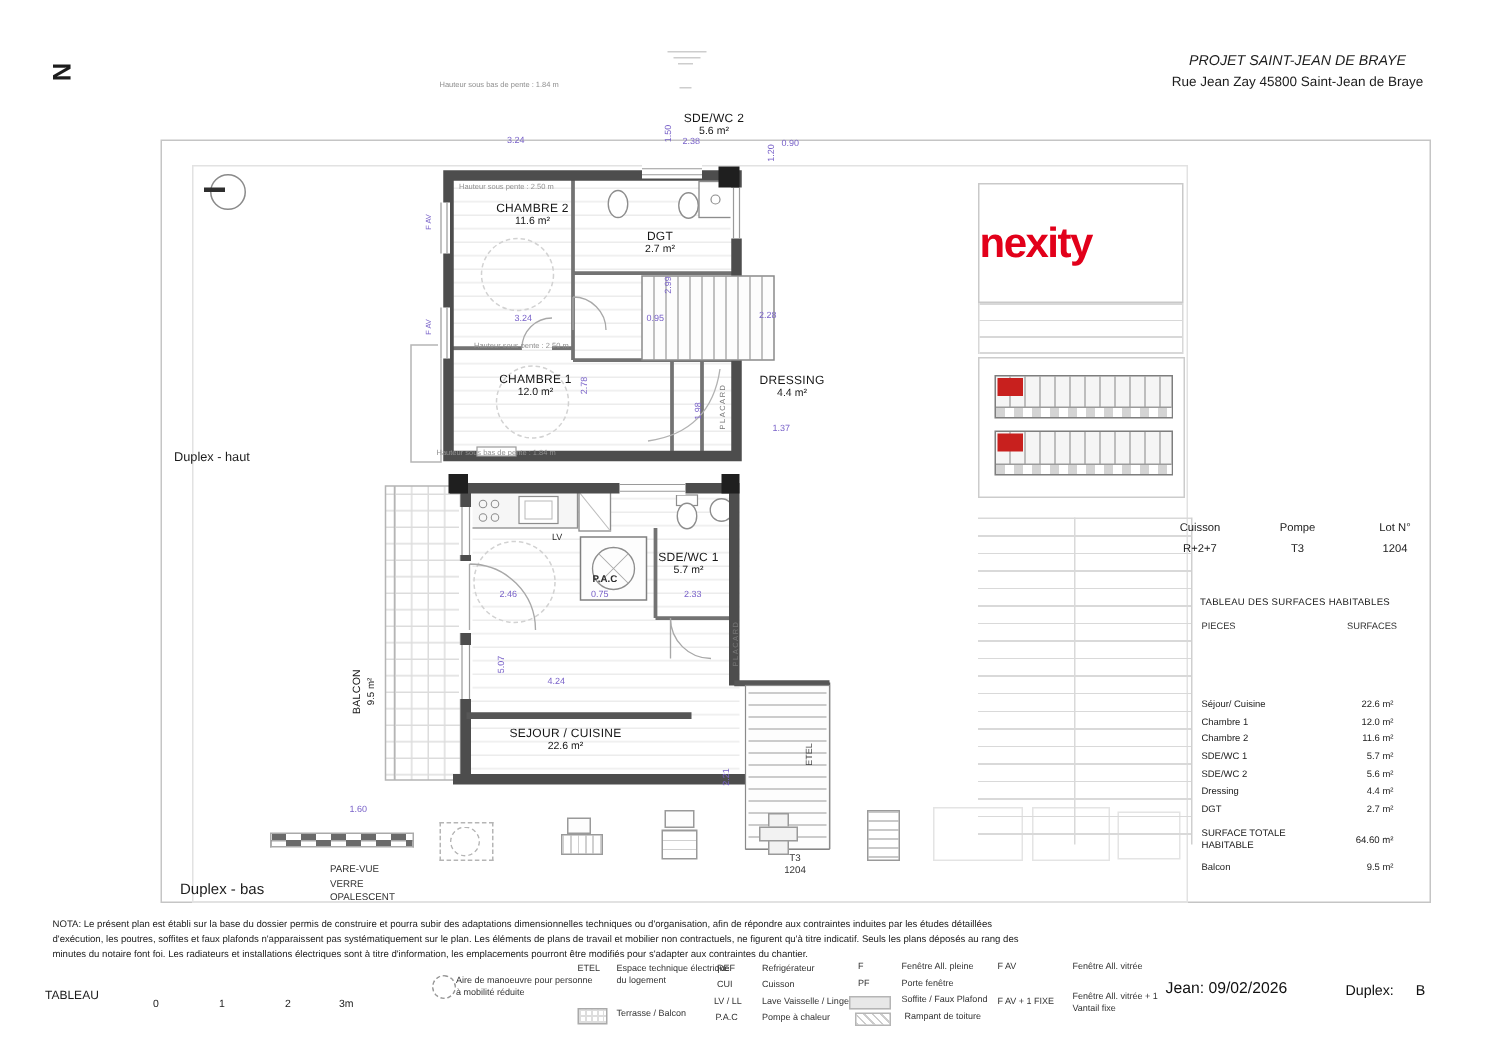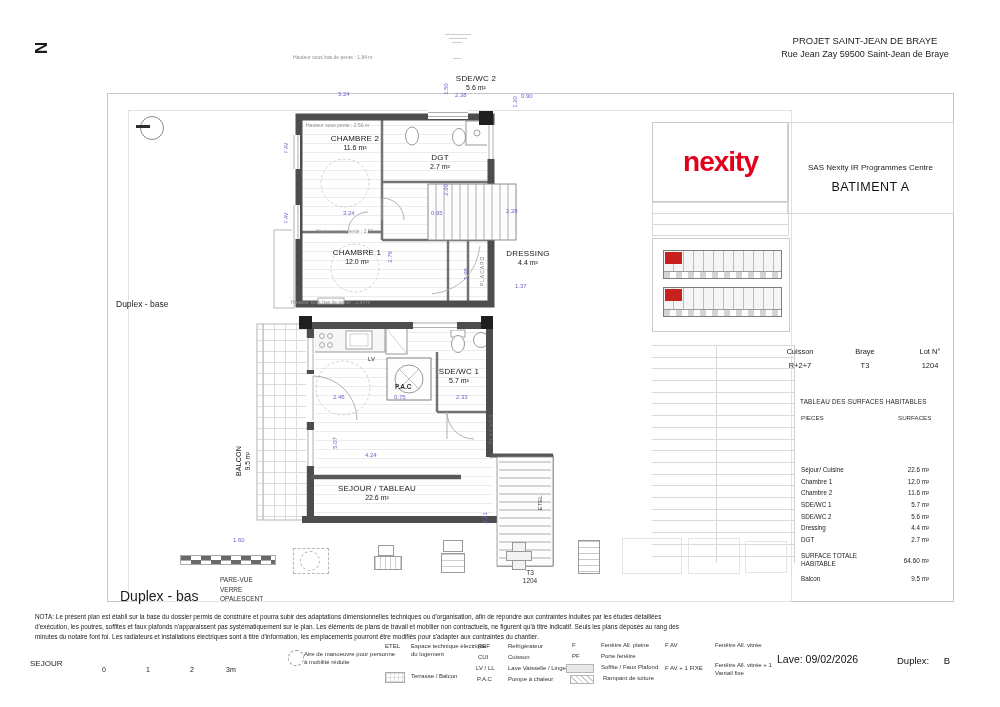--- a/index.html
+++ b/index.html
@@ -29,22 +29,22 @@
   .faint{position:absolute;border:1px solid #e4e4e4;}
 </style>
 </head>
 <body>
 
 <div class="sheet">
 
   <div class="s" style="left:34px;top:38px;font-size:17px;font-weight:600;transform:rotate(90deg);">N</div>
 
   <div class="s tc" style="left:770px;top:34px;width:190px;">
-    <div style="font-size:9.5px;line-height:14px;">PROJET SAINT-JEAN DE BRAYE</div>
-    <div style="font-size:9px;line-height:13px;">Rue Jean Zay 59500 Saint-Jean de Braye</div>
+    <div style="font-size:9.5px;line-height:14px;font-style:italic;">PROJET SAINT-JEAN DE BRAYE</div>
+    <div style="font-size:9px;line-height:13px;">Rue Jean Zay 45800 Saint-Jean de Braye</div>
   </div>
 
   <div class="s" style="left:445px;top:34px;width:26px;height:1px;background:#cdcdcd;"></div>
   <div class="s" style="left:449px;top:38px;width:18px;height:1px;background:#cdcdcd;"></div>
   <div class="s" style="left:452px;top:42px;width:10px;height:1px;background:#cdcdcd;"></div>
   <div class="s" style="left:453px;top:58px;width:8px;height:1px;background:#cdcdcd;"></div>
 
   <div class="s frame" style="left:107px;top:93px;width:845px;height:507px;"></div>
   <div class="s frame2" style="left:128px;top:110px;width:662px;height:490px;"></div>
   <div class="s" style="left:140px;top:116px;width:22px;height:22px;border:1.5px solid #8a8a8a;border-radius:50%;"></div>
@@ -150,21 +150,21 @@
   </div>
   <div class="room" style="left:493px;top:249px;width:70px;">
     <div class="nm">DRESSING</div>
     <div class="ar">4.4 m²</div>
   </div>
   <div class="room" style="left:414px;top:367px;width:90px;">
     <div class="nm">SDE/WC 1</div>
     <div class="ar">5.7 m²</div>
   </div>
   <div class="room" style="left:300px;top:484px;width:154px;">
-    <div class="nm">SEJOUR / TABLEAU</div>
+    <div class="nm">SEJOUR / CUISINE</div>
     <div class="ar">22.6 m²</div>
   </div>
   <div class="room vert" style="left:215px;top:452px;width:56px;">
     <div class="nm" style="font-size:7px;">BALCON</div>
     <div class="ar" style="font-size:6.5px;">9.5 m²</div>
   </div>
 
   <div class="s nw" style="left:368px;top:356px;font-size:6px;color:#2a2a2a;">LV</div>
   <div class="s nw" style="left:395px;top:383px;font-size:6.5px;font-weight:bold;color:#2a2a2a;">P.A.C</div>
   <div class="s tc vert" style="left:522px;top:500px;width:36px;font-size:6px;color:#444;">ETEL</div>
@@ -191,22 +191,22 @@
   <div class="dim" style="left:333px;top:393px;">2.46</div>
   <div class="dim" style="left:394px;top:393px;">0.75</div>
   <div class="dim" style="left:456px;top:393px;">2.33</div>
   <div class="dim dimv vert" style="left:324px;top:439px;">5.07</div>
   <div class="dim" style="left:365px;top:451px;">4.24</div>
   <div class="dim dimv vert" style="left:474px;top:514px;">2.21</div>
   <div class="dim" style="left:233px;top:536px;">1.60</div>
   <div class="dim dimv vert" style="left:275px;top:144px;font-size:5px;">F AV</div>
   <div class="dim dimv vert" style="left:275px;top:214px;font-size:5px;">F AV</div>
 
-  <div class="s nw" style="left:116px;top:299px;font-size:8.5px;">Duplex - base</div>
-  <div class="s nw" style="left:120px;top:588px;font-size:14px;">Duplex - bas</div>
+  <div class="s nw" style="left:116px;top:299px;font-size:8.5px;">Duplex - haut</div>
+  <div class="s nw" style="left:120px;top:588px;font-size:10px;">Duplex - bas</div>
 
   <div class="s" style="left:180px;top:555px;width:94px;height:4px;border:1px solid #aaa;background:repeating-linear-gradient(90deg,#6a6a6a 0 10px,transparent 10px 20px);"></div>
   <div class="s" style="left:180px;top:560px;width:94px;height:4px;border:1px solid #aaa;border-top:none;background:repeating-linear-gradient(90deg,transparent 0 10px,#6a6a6a 10px 20px);"></div>
   <div class="s" style="left:293px;top:548px;width:34px;height:24px;border:1px dashed #b5b5b5;"></div>
   <div class="s" style="left:300px;top:551px;width:18px;height:18px;border:1px dashed #b5b5b5;border-radius:50%;"></div>
   <div class="sym" style="left:374px;top:556px;width:26px;height:12px;background:repeating-linear-gradient(90deg,#d0d0d0 0 1px,transparent 1px 5px);"></div>
   <div class="sym" style="left:378px;top:545px;width:14px;height:9px;"></div>
   <div class="sym" style="left:443px;top:540px;width:18px;height:10px;"></div>
   <div class="sym" style="left:441px;top:553px;width:22px;height:18px;background:repeating-linear-gradient(to bottom,#d0d0d0 0 1px,transparent 1px 6px);"></div>
   <div class="sym" style="left:512px;top:542px;width:12px;height:8px;background:#f2f2f2;"></div>
@@ -220,47 +220,43 @@
   <div class="s" style="left:220px;top:575px;font-size:6.5px;line-height:9.5px;color:#333;">
     <div>PARE-VUE</div>
     <div>VERRE</div>
     <div>OPALESCENT</div>
   </div>
   <div class="s tc" style="left:505px;top:569px;width:50px;font-size:6.5px;line-height:8px;color:#333;">
     <div>T3</div>
     <div>1204</div>
   </div>
 
-  <div class="s" style="left:652px;top:122px;width:135px;height:78px;border:1px solid #c9c9c9;display:flex;align-items:center;justify-content:center;">
+  <div class="s" style="left:652px;top:122px;width:135px;height:78px;border:1px solid #c9c9c9;display:flex;align-items:center;">
     <span style="font-size:28px;font-weight:800;color:#e2001a;letter-spacing:-1px;">nexity</span>
   </div>
   <div class="s" style="left:652px;top:202px;width:135px;height:34px;border-left:1px solid #d8d8d8;border-right:1px solid #d8d8d8;background:repeating-linear-gradient(to bottom,#d8d8d8 0 1px,transparent 1px 11px);"></div>
 
-  <div class="s" style="left:787px;top:122px;width:165px;height:90px;border:1px solid #d5d5d5;">
-    <div class="s tc" style="left:0;top:40px;width:165px;font-size:8px;color:#222;">SAS Nexity IR Programmes Centre</div>
-    <div class="s tc" style="left:0;top:57px;width:165px;font-size:12.5px;letter-spacing:.5px;color:#111;">BATIMENT A</div>
-  </div>
 
   <div class="s" style="left:652px;top:238px;width:136px;height:92px;border:1px solid #ccc;">
     <div class="thumb" style="left:10px;top:11px;width:117px;height:27px;">
       <div class="red"></div>
       <div class="bstrip"></div>
     </div>
     <div class="thumb" style="left:10px;top:48px;width:117px;height:28px;">
       <div class="red"></div>
       <div class="bstrip"></div>
     </div>
   </div>
 
   <div class="s" style="left:652px;top:345px;width:142px;height:218px;border-right:1px solid #cfcfcf;background:repeating-linear-gradient(to bottom,#d9d9d9 0 1px,transparent 1px 11.7px);">
     <div class="s" style="left:64px;top:0;width:1px;height:218px;background:#d9d9d9;"></div>
   </div>
 
   <div class="s tc" style="left:775px;top:347px;width:50px;font-size:7.5px;">Cuisson</div>
-  <div class="s tc" style="left:845px;top:347px;width:40px;font-size:7.5px;">Braye</div>
+  <div class="s tc" style="left:845px;top:347px;width:40px;font-size:7.5px;">Pompe</div>
   <div class="s tc" style="left:905px;top:347px;width:50px;font-size:7.5px;">Lot N°</div>
   <div class="s tc" style="left:775px;top:361px;width:50px;font-size:7.5px;">R+2+7</div>
   <div class="s tc" style="left:845px;top:361px;width:40px;font-size:7.5px;">T3</div>
   <div class="s tc" style="left:905px;top:361px;width:50px;font-size:7.5px;">1204</div>
 
   <div class="s nw" style="left:800px;top:398px;font-size:6.4px;letter-spacing:.2px;">TABLEAU DES SURFACES HABITABLES</div>
   <div class="s nw" style="left:801px;top:414px;font-size:6.2px;color:#333;">PIECES</div>
   <div class="s nw" style="left:898px;top:414px;font-size:6.2px;color:#333;">SURFACES</div>
 
   <div class="s" style="left:801px;top:466px;width:128px;">
@@ -301,21 +297,21 @@
   <div class="s" style="left:880px;top:557px;width:49px;text-align:right;font-size:6.4px;color:#222;">64.60 m²</div>
   <div class="s" style="left:801px;top:575px;font-size:6.3px;color:#222;">Balcon</div>
   <div class="s" style="left:880px;top:575px;width:49px;text-align:right;font-size:6.3px;color:#222;">9.5 m²</div>
 
   <div class="s" style="left:35px;top:612px;width:740px;font-size:6.4px;line-height:10px;color:#222;">
     <div class="nw">NOTA: Le présent plan est établi sur la base du dossier permis de construire et pourra subir des adaptations dimensionnelles techniques ou d'organisation, afin de répondre aux contraintes induites par les études détaillées</div>
     <div class="nw">d'exécution, les poutres, soffites et faux plafonds n'apparaissent pas systématiquement sur le plan. Les éléments de plans de travail et mobilier non contractuels, ne figurent qu'à titre indicatif. Seuls les plans déposés au rang des</div>
     <div class="nw">minutes du notaire font foi. Les radiateurs et installations électriques sont à titre d'information, les emplacements pourront être modifiés pour s'adapter aux contraintes du chantier.</div>
   </div>
 
-  <div class="s nw" style="left:30px;top:659px;font-size:8px;">SEJOUR</div>
+  <div class="s nw" style="left:30px;top:659px;font-size:8px;">TABLEAU</div>
   <div class="s nw" style="left:102px;top:666px;font-size:7px;">0</div>
   <div class="s nw" style="left:146px;top:666px;font-size:7px;">1</div>
   <div class="s nw" style="left:190px;top:666px;font-size:7px;">2</div>
   <div class="s nw" style="left:226px;top:666px;font-size:7px;">3m</div>
 
   <div class="s" style="left:288px;top:650px;width:14px;height:14px;border:1px dashed #999;border-radius:50%;"></div>
   <div class="lg lgw" style="left:304px;top:651px;width:92px;white-space:normal;">Aire de manoeuvre pour personne à mobilité réduite</div>
 
   <div class="lg" style="left:385px;top:643px;">ETEL</div>
   <div class="lg lgw" style="left:411px;top:643px;width:80px;">Espace technique électrique du logement</div>
@@ -339,21 +335,21 @@
   <div class="lg" style="left:601px;top:664px;">Soffite / Faux Plafond</div>
   <div class="s" style="left:570px;top:675px;width:22px;height:7px;border:1px solid #b5b5b5;background:repeating-linear-gradient(45deg,#ccc 0 1px,transparent 1px 4px);"></div>
   <div class="lg" style="left:603px;top:675px;">Rampant de toiture</div>
 
   <div class="lg" style="left:665px;top:642px;">F AV</div>
   <div class="lg" style="left:715px;top:642px;">Fenêtre All. vitrée</div>
   <div class="lg" style="left:665px;top:665px;">F AV + 1 FIXE</div>
   <div class="lg lgw" style="left:715px;top:662px;width:62px;">Fenêtre All. vitrée + 1 Vantail fixe</div>
 
   <div class="s nw" style="left:777px;top:653px;font-size:10.5px;color:#111;">
-    <span>Lave:</span>
+    <span>Jean:</span>
     <span>09/02/2026</span>
   </div>
   <div class="s nw" style="left:897px;top:655px;font-size:9.5px;color:#111;">
     <span>Duplex:</span>
     <span style="margin-left:12px;">B</span>
   </div>
 
 </div>
 
 </body></html>

